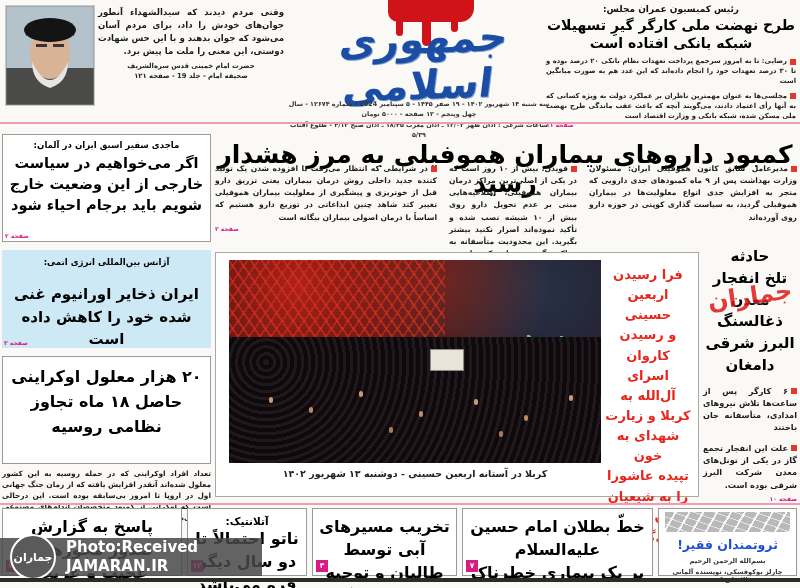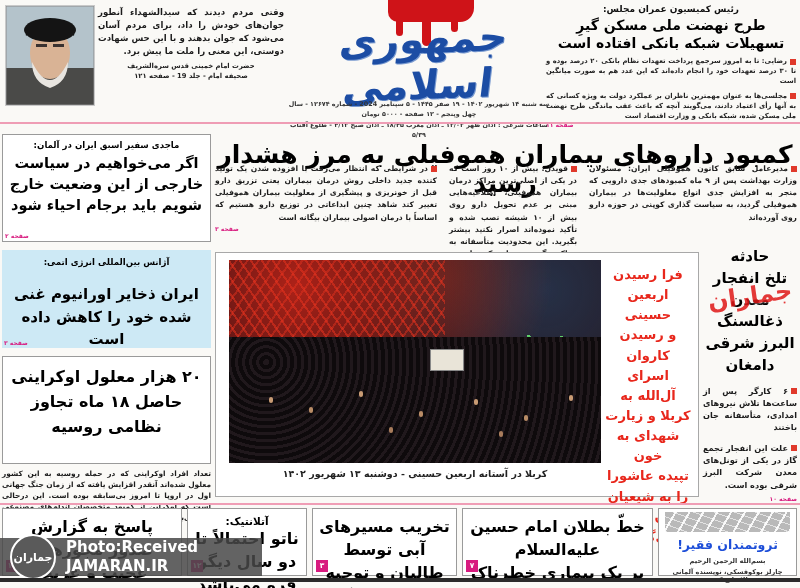--- a/index.html
+++ b/index.html
@@ -139,21 +139,21 @@
   <span class="title">جمهوری اسلامی</span>
 </div>
 
 <div class="abs rtl" id="datelines">
   <div>سه شنبه ۱۴ شهریور ۱۴۰۲ - ۱۹ صفر ۱۴۴۵ - ۵ سپتامبر 2024 - شماره ۱۲۶۷۴ - سال چهل وپنجم - ۱۲ صفحه - ۵۰۰۰ تومان</div>
   <div>ساعات شرعی : اذان ظهر ۱۳/۰۳ ـ اذان مغرب ۱۸/۴۵ ـ اذان صبح ۴/۱۲ - طلوع آفتاب ۵/۳۹</div>
 </div>
 
 <div class="abs rtl" id="majles-article">
   <div class="kicker">رئیس کمیسیون عمران مجلس:</div>
-  <div class="headline">طرح نهضت ملی مسکن گیرِ تسهیلات شبکه بانکی افتاده است</div>
+  <div class="headline">طرح نهضت ملی کارگر گیرِ تسهیلات شبکه بانکی افتاده است</div>
   <div class="bullet-para"><span class="sq-bullet"></span><span>رضایی: تا به امروز سرجمع پرداخت تعهدات نظام بانکی ۲۰ درصد بوده و تا ۳۰ درصد تعهدات خود را انجام داده‌اند که این عدد هم به صورت میانگین است</span></div>
   <div class="bullet-para"><span class="sq-bullet"></span><span>مجلسی‌ها به عنوان مهمترین ناظران بر عملکرد دولت به ویژه کسانی که به آنها رأی اعتماد دادند، می‌گویند آنچه که باعث عقب ماندگی طرح نهضت ملی مسکن شده، شبکه بانکی و وزارت اقتصاد است</span></div>
   <div class="page-ref" style="text-align:left;">صفحه ۱۱</div>
 </div>
 
 <div class="abs pink-rule" id="rule-top"></div>
 
 <div class="abs rtl" id="main-headline">کمبود داروهای بیماران هموفیلی به مرز هشدار رسید</div>
 
 <div class="abs" id="main-cols">

